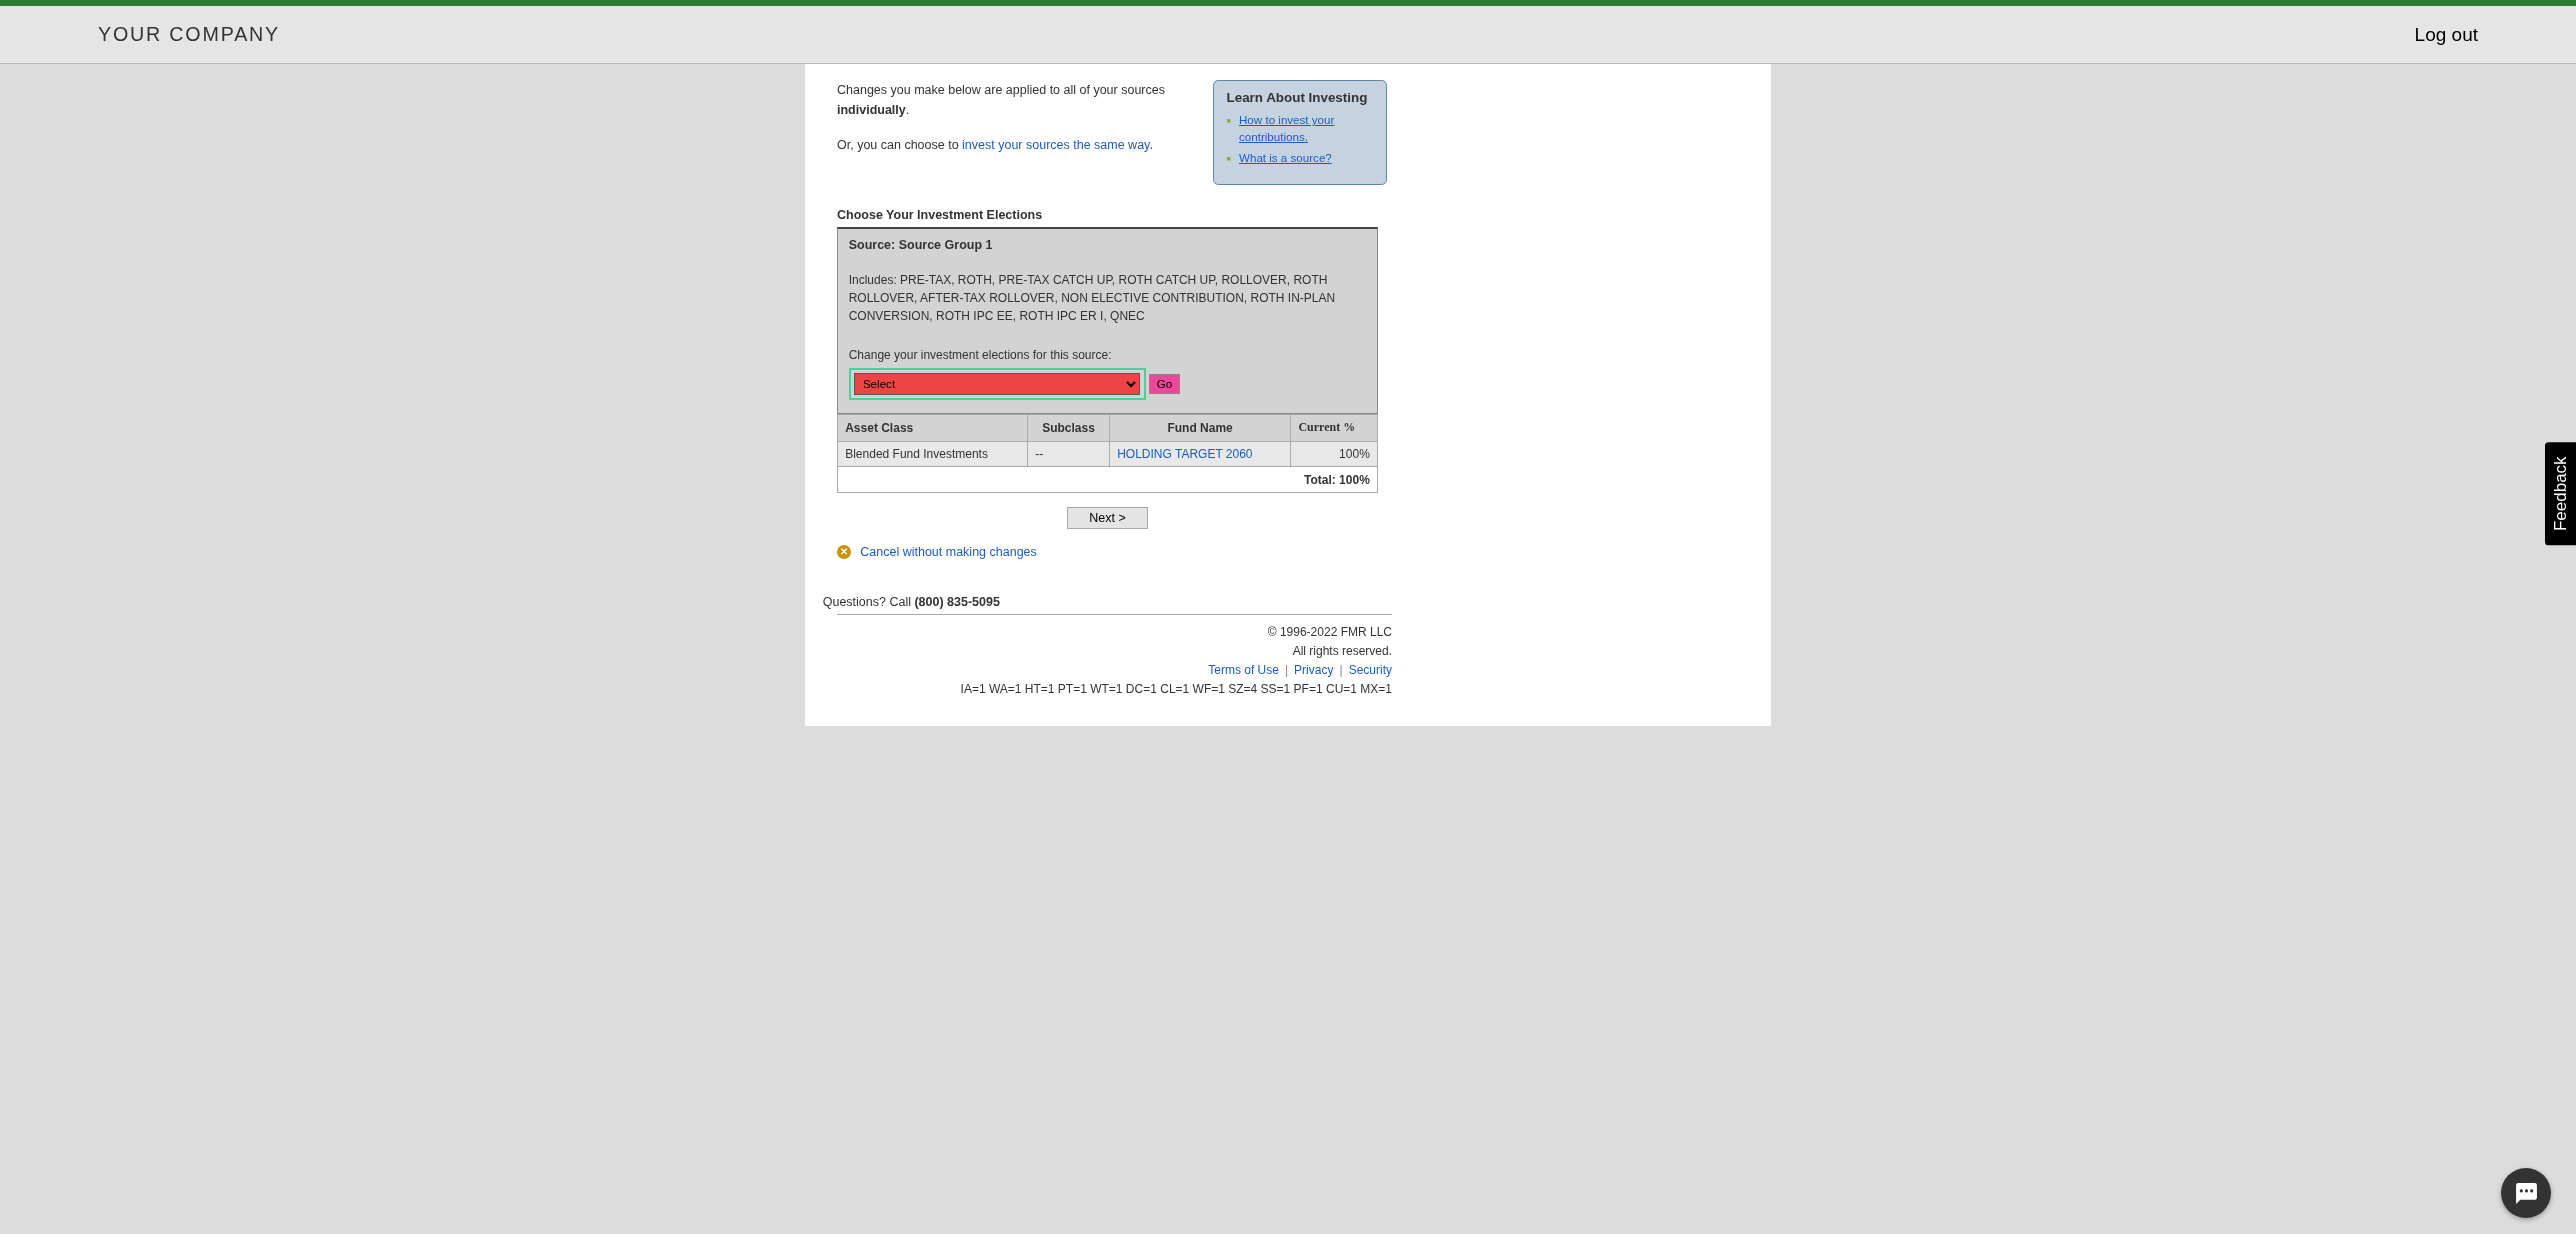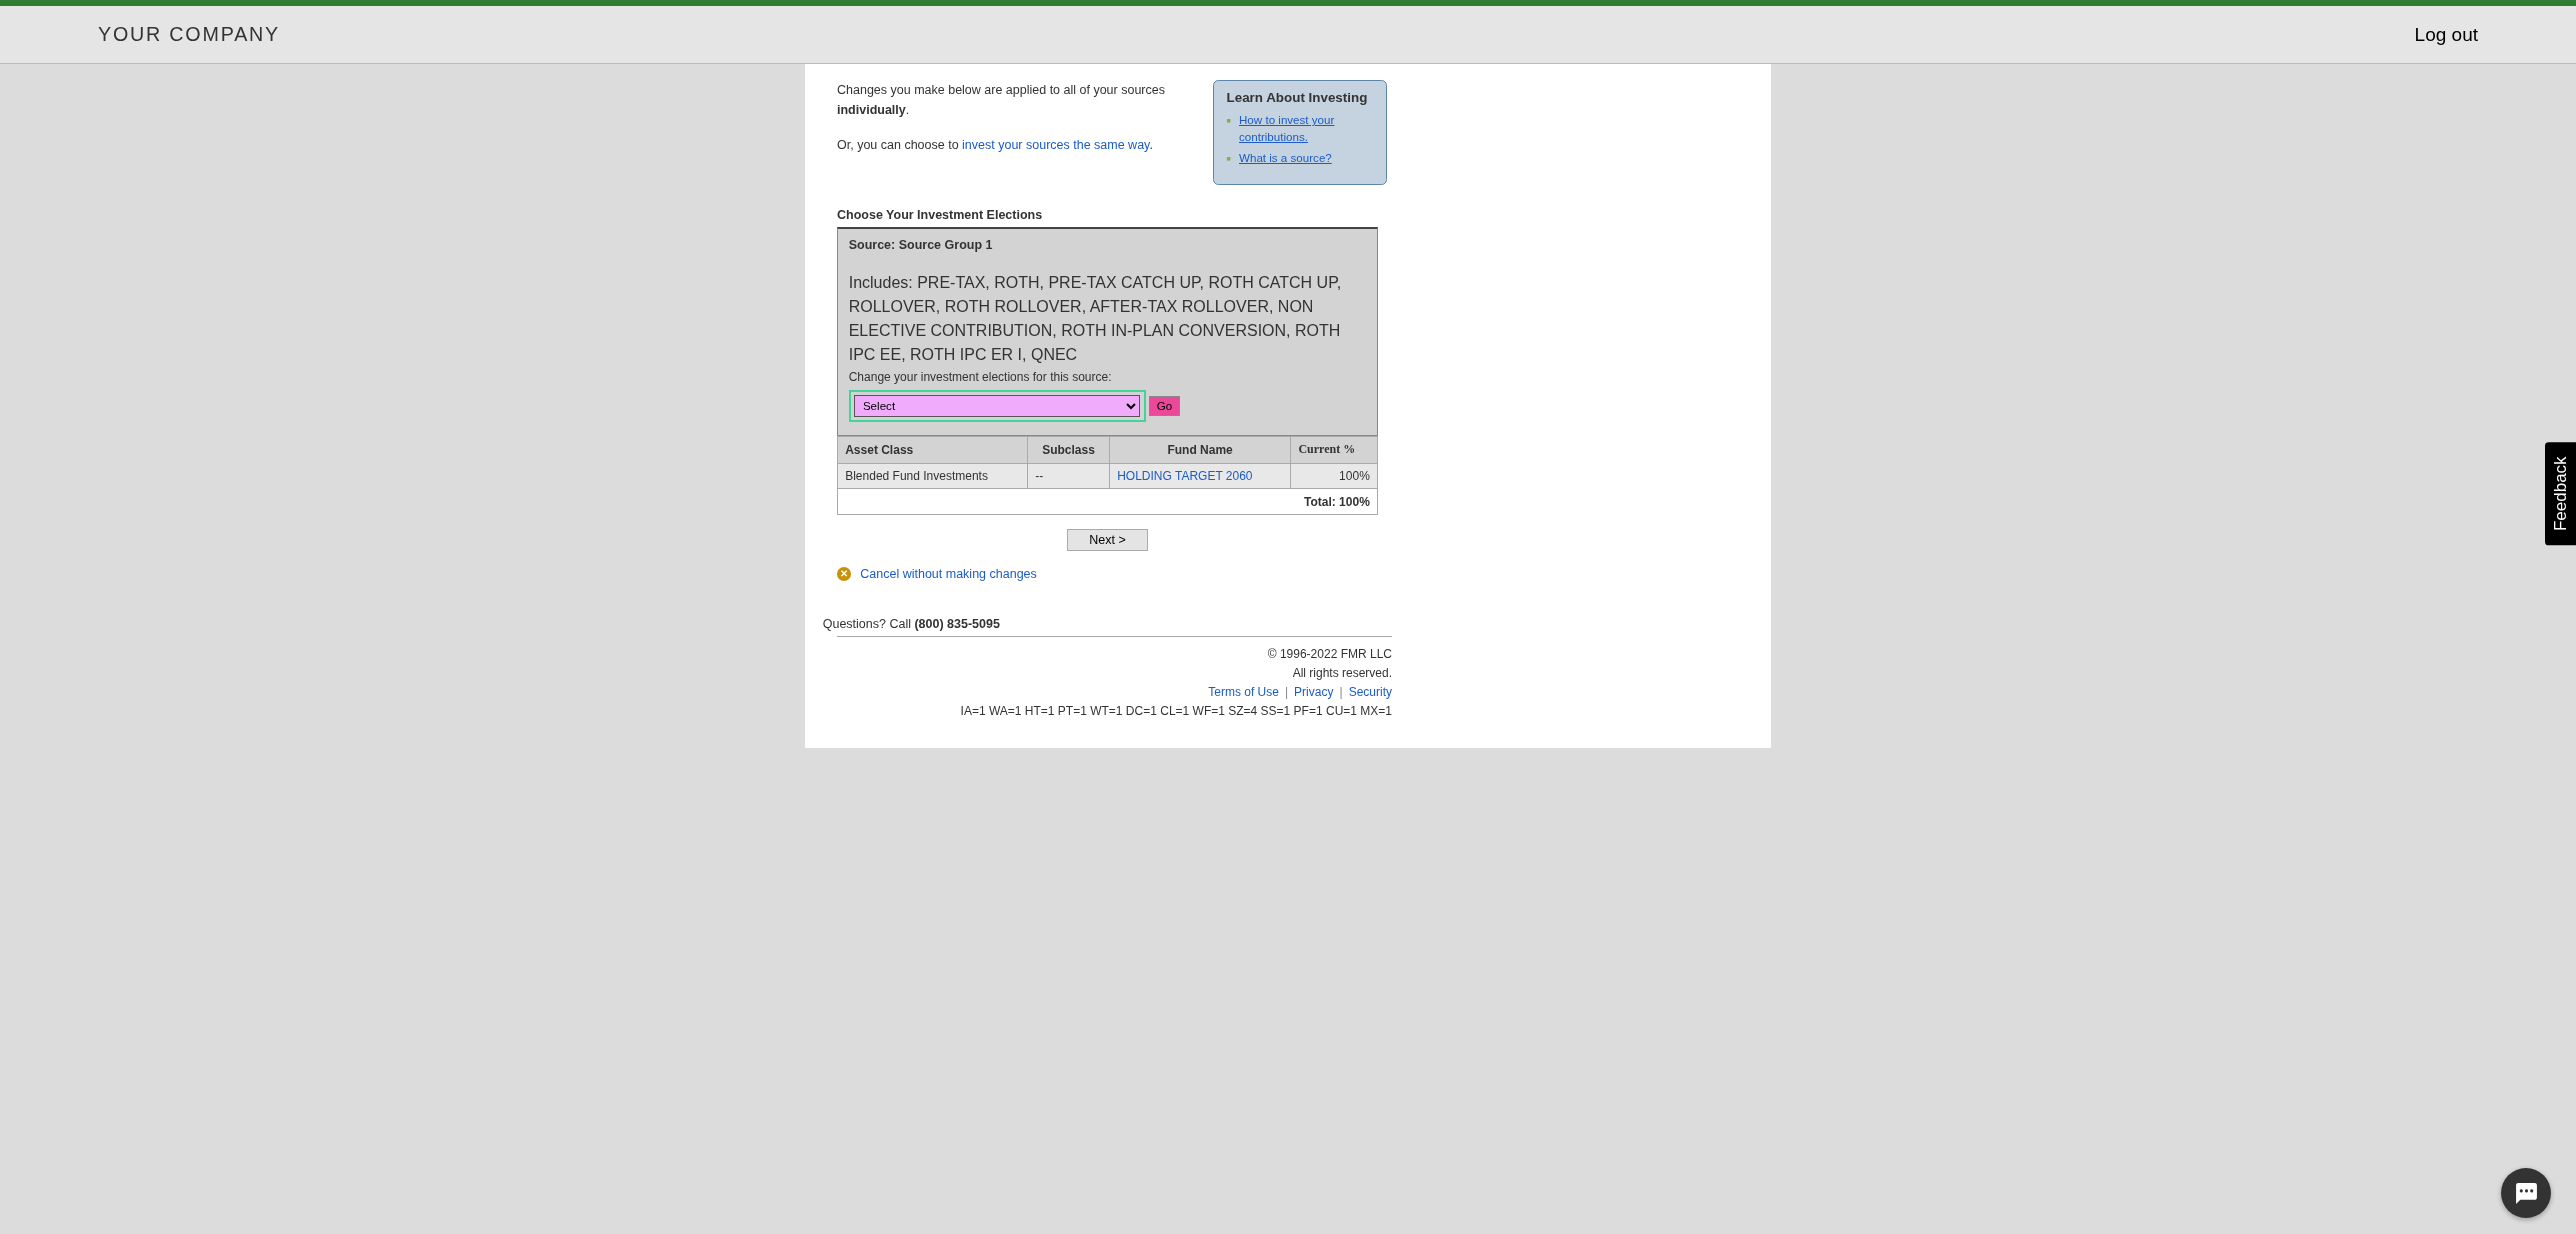--- a/index.html
+++ b/index.html
@@ -107,44 +107,44 @@
   padding: 9px 10.7px 12.5px 10.7px;
   margin-bottom: 0;
   width: 541px;
 }
 .source-label {
   font-weight: bold;
   font-size: 12.5px;
   margin-bottom: 19px;
 }
 .includes-text {
-  font-size: 16px;
+  font-size: 12px;
   line-height: 1.5;
-  margin-bottom: 3px;
+  margin-bottom: 23px;
 }
 .change-label {
   font-size: 12px;
   margin-bottom: 5.4px;
 }
 .select-row {
   display: flex;
   align-items: center;
   gap: 3.6px;
 }
 .select-highlight {
   border: 2.7px solid #44d39a;
   padding: 3.6px;
   display: inline-flex;
 }
 .source-select {
   width: 286px;
   height: 21.5px;
   font-size: 11.6px;
   border: 0.9px solid #555;
-  background: #f0abfc;
+  background: #ef4444;
   padding: 0 3.6px;
 }
 .go-btn {
   border: 0.9px solid #888;
   background: #ec4899;
   padding: 2.7px 6.3px;
   font-size: 11.6px;
   cursor: pointer;
 }
 .fund-table {

